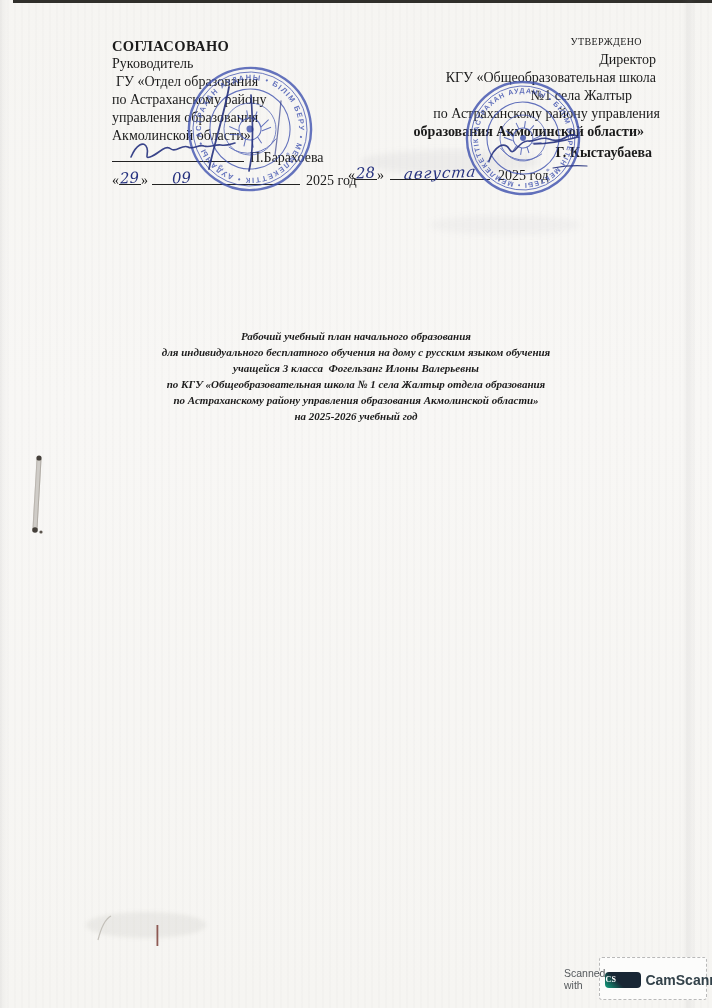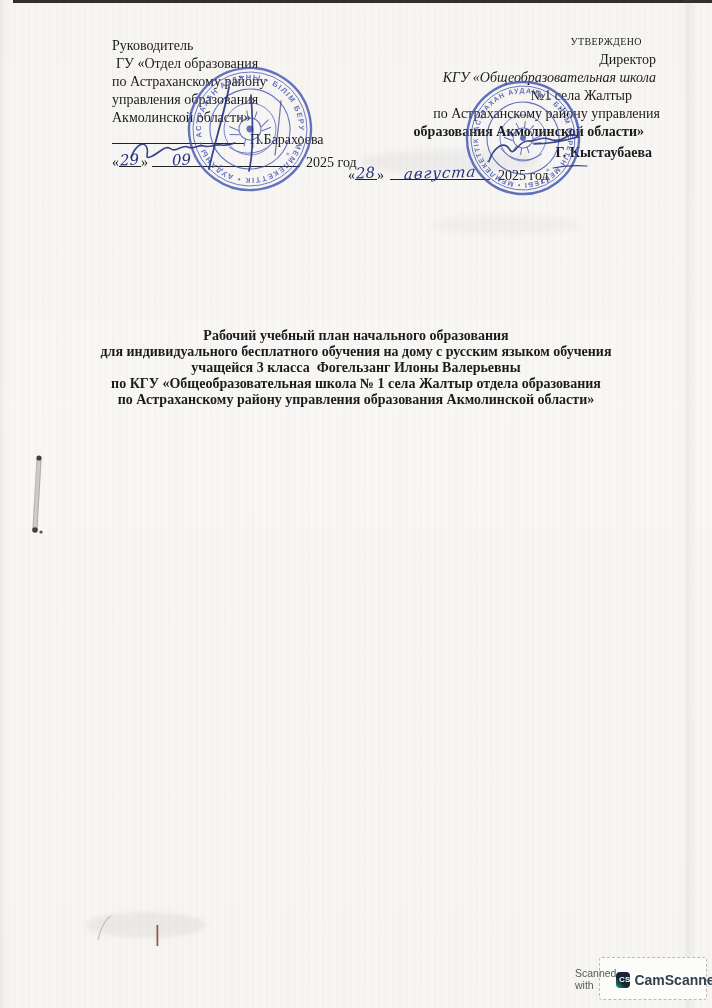--- a/index.html
+++ b/index.html
@@ -32,60 +32,61 @@
   .blank-l{width:128px;padding-left:20px;margin:0 6px 0 4px;}
   .blank-r{width:100px;text-align:center;margin:0 8px 0 6px;}
   .day-blank{display:inline-block;border-bottom:1.2px solid #222;height:13px;min-width:22px;text-align:center;}
   .hand{font-family:"DejaVu Serif", serif;font-style:italic;color:#26327f;font-size:15px;position:relative;top:-2px;display:inline-block;transform:rotate(-3deg);}
   .hand-cursive{letter-spacing:1px;transform:rotate(-2deg) skewX(-8deg);}
 
   
   .approve-right{position:absolute;right:52px;top:33px;width:320px;text-align:right;font-size:14px;line-height:18px;}
   .approve-right .heading{font-weight:normal;font-size:10px;letter-spacing:.4px;margin-right:18px;}
   .approve-right .r0{margin-right:4px;}
-  .approve-right .r1{margin-right:4px;font-style:italic;}
+  .approve-right .r1{margin-right:4px;}
   .approve-right .r2{margin-right:28px;}
   .approve-right .r3{margin-right:0px;}
   .approve-right .r4{margin-right:16px;font-weight:bold;}
   .approve-right .sig-row{margin-right:8px;font-weight:bold;}
   .approve-right .date-row{text-align:left;padding-left:8px;}
 
   
   .doc-title{position:absolute;left:56px;top:328px;width:600px;text-align:center;
-    font-weight:bold;font-size:14px;line-height:16px;}
+    font-weight:bold;font-size:11px;line-height:16px;font-style:italic;}
   .doc-title div{white-space:pre-wrap;}
 
   
   .overlay{position:absolute;left:0;top:0;pointer-events:none;}
 
   
   .cam-badge{position:absolute;left:599px;top:957px;width:106px;height:41px;
     background:#fcfcfb;border:1px dashed #b9b9b9;border-radius:3px;
     display:flex;flex-direction:row;align-items:center;justify-content:center;
     font-family:"Liberation Sans", sans-serif;}
   .cam-badge .row1{font-size:10.5px;color:#55595c;line-height:12px;}
   .cam-badge .row2{display:flex;align-items:center;gap:4px;margin-top:2px;}
-  .cs-logo{width:14px;height:16px;border-radius:4px;position:relative;
+  .cs-logo{width:36px;height:16px;border-radius:4px;position:relative;
     background:linear-gradient(225deg,#182634 0%,#182634 62%,#10a37f 100%);
-    display:flex;align-items:center;justify-content:flex-end;}
+    display:flex;align-items:center;justify-content:flex-start;font-family:Liberation Serif, serif;}
   .cs-logo span{color:#fff;font-size:8px;font-weight:bold;letter-spacing:.2px;}
   .cam-name{font-size:14px;font-weight:bold;color:#33424a;}
   .cam-tm{font-size:7px;color:#9aa0a3;align-self:flex-start;line-height:10px;}
 </style>
 </head>
 <body>
 
 <div class="scan-top-edge"></div>
 <div class="scan-right-shadow"></div>
 <div class="scan-left-shadow"></div>
 <div class="smudge sm1"></div>
 <div class="smudge sm2"></div>
 <div class="smudge sm3"></div>
 
 <div class="approve-left">
+  <div class="heading">СОГЛАСОВАНО</div>
   <div>Руководитель</div>
   <div class="ln2">ГУ «Отдел образования</div>
   <div>по Астраханскому району</div>
   <div>управления образования</div>
   <div>Акмолинской области»</div>
   <div class="sig-row">
     <span class="sig-line"></span><span>П.Барахоева</span>
   </div>
   <div class="date-row">
     <span>«</span><span class="day-blank"><span class="hand">29</span></span><span>»</span><span class="blank blank-l"><span class="hand">09</span></span><span>2025 год</span>
@@ -106,20 +107,21 @@
     <span>«</span><span class="day-blank"><span class="hand">28</span></span><span>»</span><span class="blank blank-r"><span class="hand hand-cursive">августа</span></span><span>2025 год</span>
   </div>
 </div>
 
 <div class="doc-title">
   <div>Рабочий учебный план начального образования</div>
   <div>для индивидуального бесплатного обучения на дому с русским языком обучения</div>
   <div>учащейся 3 класса  Фогельзанг Илоны Валерьевны</div>
   <div>по КГУ «Общеобразовательная школа № 1 села Жалтыр отдела образования</div>
   <div>по Астраханскому району управления образования Акмолинской области»</div>
+  <div>на 2025-2026 учебный год</div>
 </div>
 
 <svg class="overlay" width="712" height="1008" viewBox="0 0 712 1008">
   <defs>
     <path id="ringL" d="M -49,0 a 49,49 0 1,1 98,0 a 49,49 0 1,1 -98,0" fill="none"></path>
     <path id="ringR" d="M -45,0 a 45,45 0 1,1 90,0 a 45,45 0 1,1 -90,0" fill="none"></path>
   </defs>
 
   <g transform="translate(250,129) rotate(-10)" opacity="0.78" stroke="#3c4fae" fill="none">
     <circle r="61" stroke-width="2.4"></circle>

